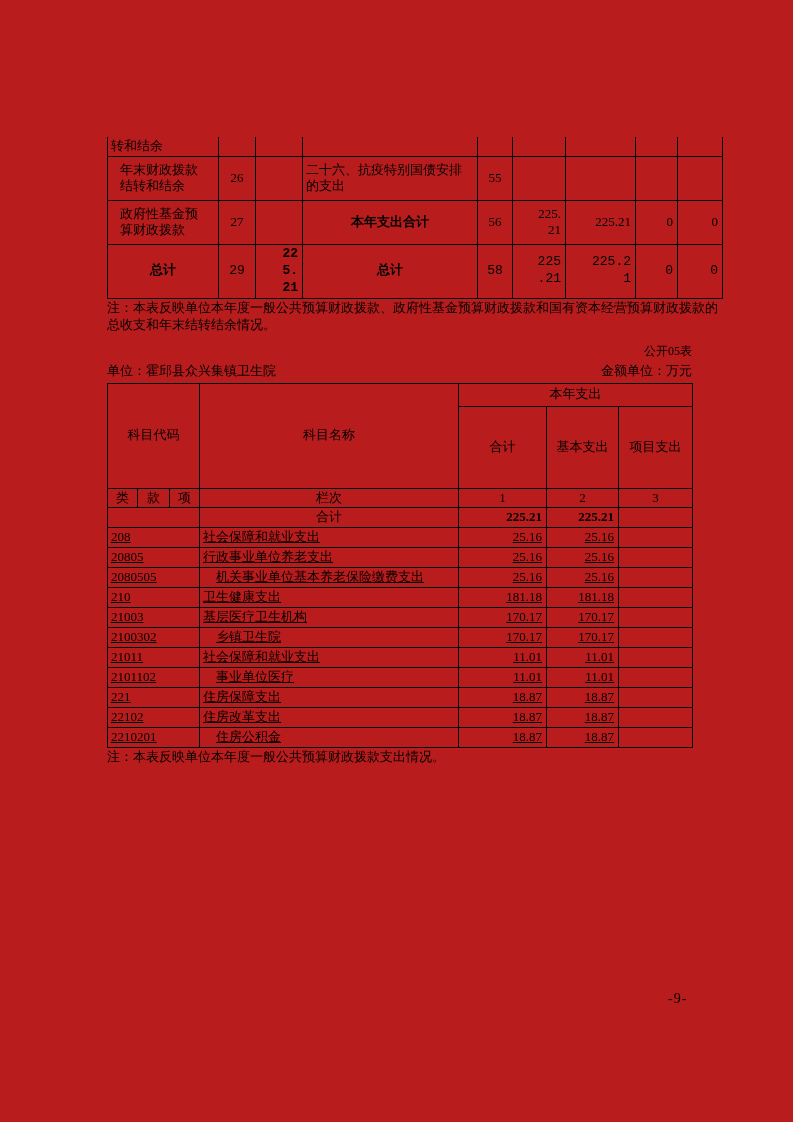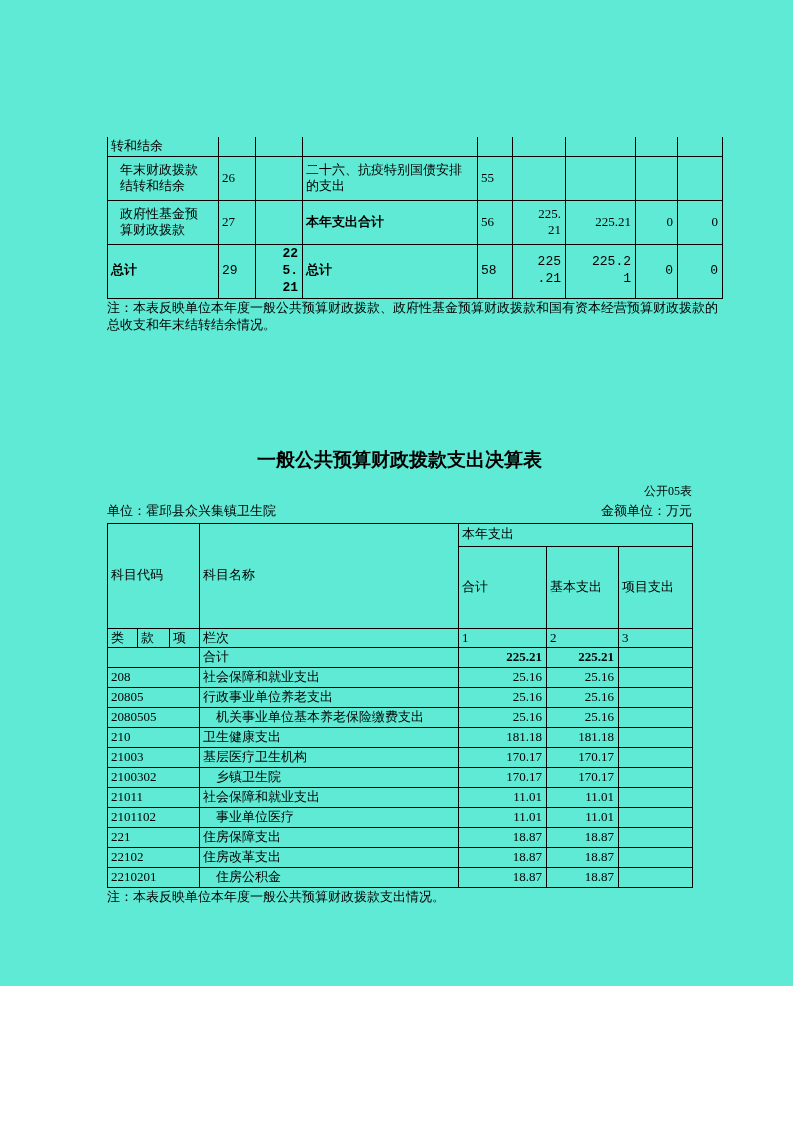--- a/index.html
+++ b/index.html
@@ -1,51 +1,51 @@
 <!DOCTYPE html>
 <html><head>
 <meta charset="utf-8">
 <style>
   * { margin:0; padding:0; box-sizing:border-box; }
   html,body { background:#ffffff; }
   .page {
     position:relative;
-    width:793px; height:986px;
-    background:#5eead4;
+    width:793px; height:1122px;
+    background:#b91c1c;
     padding:137px 0 0 107px;
     font-family:"Liberation Serif", serif;
     color:#000;
     font-size:13px;
     overflow:hidden;
   }
   table { border-collapse:collapse; table-layout:fixed; }
   td {
     border:1px solid #000;
     padding:1px 3px;
     font-size:13px;
     line-height:1.3;
     vertical-align:middle;
     overflow:hidden;
     overflow-wrap:break-word;
   }
   .t1 { width:615px; }
   .t2 { width:585px; margin-top:3px; }
-  .c   { text-align:left; }
+  .c   { text-align:center; }
   .l   { text-align:left; }
   .num { text-align:right; padding-right:4px;padding-left:19px; }
   .b   { font-weight:bold; }
   .ind  { text-align:left; padding-left:12px; padding-right:8px; }
   .ind2 { padding-left:16px; }
   .partial { height:18px; }
   .partial td { border-top:none; }
   .hA { height:23px; }
   .hB { height:82px; }
   .hC { height:19px; }
   .hD { height:19px; }
-  .drow { height:20px; }
+  .drow { height:20px;text-decoration:underline; }
   .note {
     width:612px;
     font-size:13px;
     line-height:17px;
     text-align:left;
   }
   .title {
     width:585px;
     margin-top:114px;
     text-align:center;
@@ -128,21 +128,20 @@
           <td class="c">58</td>
           <td class="num">225.21</td>
           <td class="num">225.21</td>
           <td class="num">0</td>
           <td class="num">0</td>
         </tr>
       </tbody>
   </table>
   <p class="note">注：本表反映单位本年度一般公共预算财政拨款、政府性基金预算财政拨款和国有资本经营预算财政拨款的总收支和年末结转结余情况。</p>
 
-  <h1 class="title">一般公共预算财政拨款支出决算表</h1>
   <div class="table-label">公开05表</div>
   <div class="unit-row">
     <span>单位：霍邱县众兴集镇卫生院</span>
     <span>金额单位：万元</span>
   </div>
 
   <table class="t2">
     <colgroup>
       <col style="width:30px">
         <col style="width:32px">

